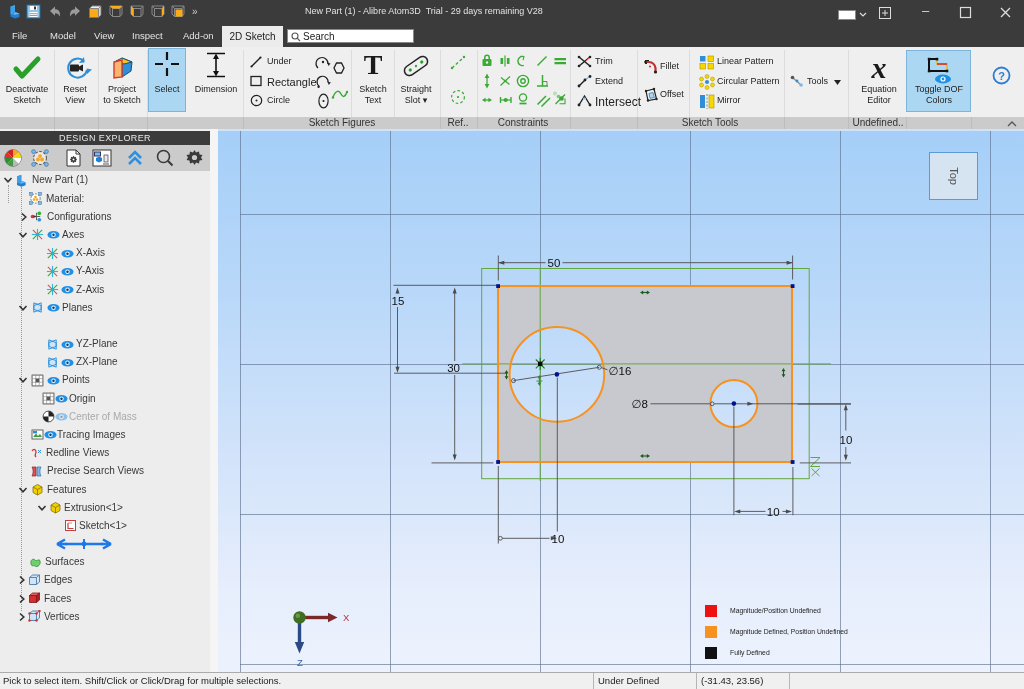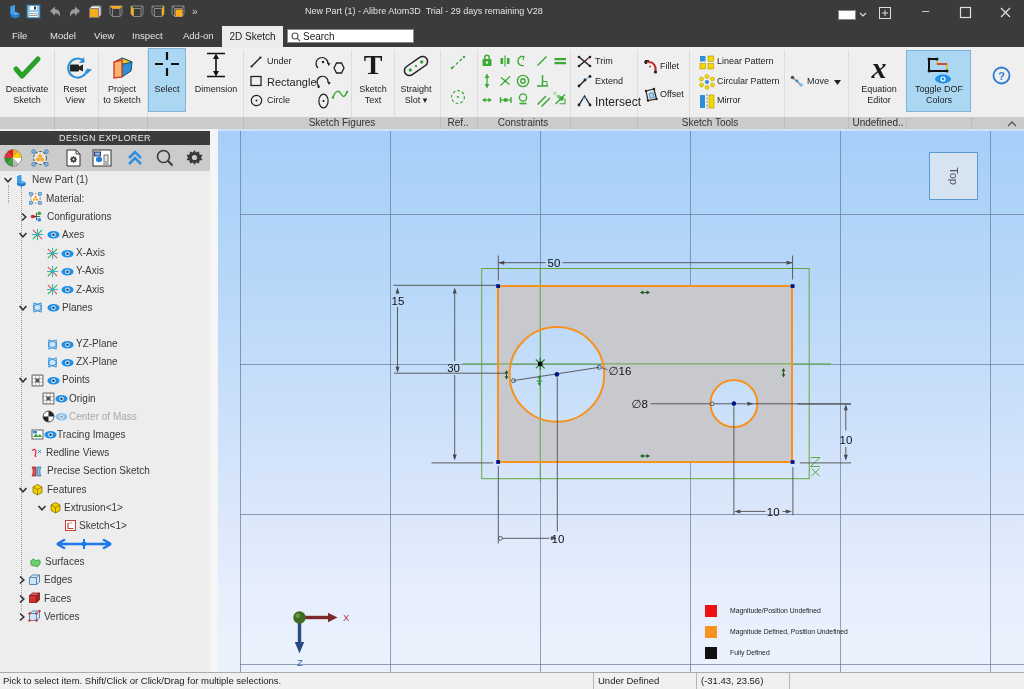--- a/index.html
+++ b/index.html
@@ -312,21 +312,21 @@
       <rect x="1" y="1" width="5" height="13" fill="#2e8fd8"></rect>
       <rect x="10" y="1" width="5" height="13" fill="#f5d800" stroke="#b09000" stroke-width=".6"></rect>
       <path d="M8 0 V15" stroke="#888" stroke-width="1" stroke-dasharray="2 1.5"></path>
     </svg><span class="abs" style="left:717px;top:47.5px;font-size:9px;color:#222">Mirror</span>
  <svg class="abs" style="left:790px;top:27.5px" width="14" height="13" viewBox="0 0 14 13">
       <path d="M3 3 L10 9" stroke="#888" stroke-width="1.2"></path>
       <circle cx="2.5" cy="2.5" r="1.8" fill="#555"></circle>
       <circle cx="7" cy="6" r="1.4" fill="#2e8fd8"></circle>
       <circle cx="11" cy="10" r="1.8" fill="#7db8e8"></circle>
     </svg>
- <span class="abs" style="left:807px;top:28.5px;font-size:9px;color:#222">Move</span>
+ <span class="abs" style="left:807px;top:28.5px;font-size:9px;color:#222">Tools</span>
  <svg class="abs" style="left:834px;top:32.5px" width="7" height="5" viewBox="0 0 7 5">
       <path d="M0 0 L7 0 L3.5 5 Z" fill="#222"></path>
     </svg>
  
  <div class="abs" style="left:862px;top:4px;width:34px;height:30px;font-family:'Liberation Serif',serif;font-style:italic;font-weight:bold;font-size:30px;color:#1a1a1a;text-align:center">x</div>
  <div class="rlbl" style="left:824px;top:37px">Equation<br>Editor</div>
  <div class="abs cell-hl" style="left:906px;top:3px;width:65px;height:62px"></div>
  <svg class="abs" style="left:927px;top:10px" width="24" height="16" viewBox="0 0 24 16">
       <path d="M2 2 L2 14 L20 14" fill="none" stroke="#111" stroke-width="2"></path>
       <path d="M2 2 L10 2" stroke="#111" stroke-width="2"></path>
@@ -675,21 +675,21 @@
 <div class="trow" style="left:0;top:273.1px;width:210px">
 <svg class="abs" style="left:30px;top:2.5px" width="13" height="13">
         <use href="#i-red"></use>
       </svg>
 <span class="lab" style="left:46px">Redline Views</span>
 </div>
 <div class="trow" style="left:0;top:291.3px;width:210px">
 <svg class="abs" style="left:30px;top:2.5px" width="13" height="13">
         <use href="#i-psv"></use>
       </svg>
-<span class="lab" style="left:47px">Precise Section Sketch</span>
+<span class="lab" style="left:47px">Precise Search Views</span>
 </div>
 <div class="trow" style="left:0;top:309.5px;width:210px">
 <svg class="abs" style="left:18px;top:4px" width="10" height="10">
         <use href="#i-vexp"></use>
       </svg>
 <svg class="abs" style="left:31px;top:2.5px" width="13" height="13">
         <use href="#i-ycube"></use>
       </svg>
 <span class="lab" style="left:47px">Features</span>
 </div>

